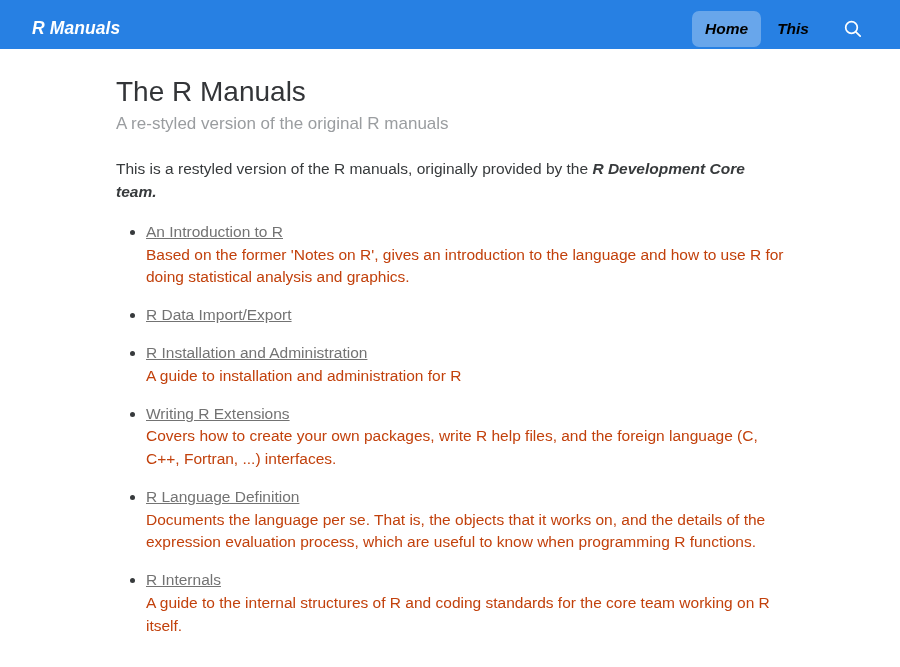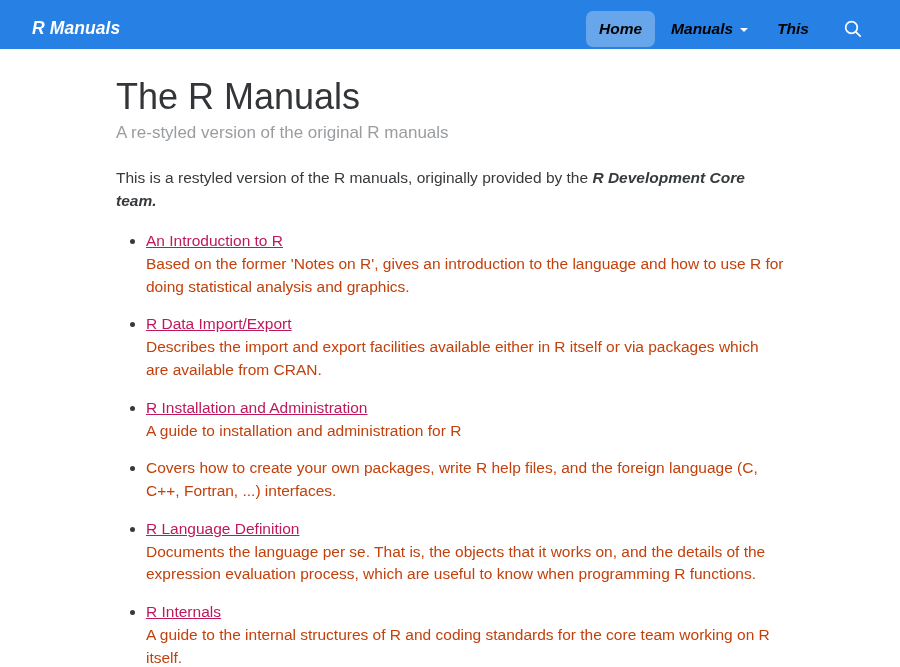--- a/index.html
+++ b/index.html
@@ -70,21 +70,21 @@
     border: none;
   }
 
   
   .container {
     margin: 0 116px;
     width: 668px;
   }
   h1.page-title {
     margin: 27px 0 0 0;
-    font-size: 36px;
+    font-size: 28px;
     font-weight: 400;
     color: #333538;
     line-height: 1.15;
   }
   .subtitle {
     margin: 5px 0 0 0;
     font-size: 17px;
     font-weight: 400;
     color: #9a9da0;
     line-height: 1.3;
@@ -102,36 +102,35 @@
     padding: 0 0 0 30px;
     list-style: disc;
   }
   ul.manual-list li {
     margin: 0 0 15px 0;
     font-size: 15.5px;
     line-height: 1.47;
     color: #373a3c;
   }
   a.manual-link {
-    color: #be185d;
+    color: #737373;
     text-decoration: underline;
     cursor: pointer;
   }
   .manual-desc {
     color: #c2410c;
   }
 </style>
 </head>
 <body>
 
 <header class="navbar">
   <a class="brand">R Manuals</a>
   <nav class="nav-links">
     <a class="nav-item active">Home</a>
-    <a class="nav-item"><span>Manuals</span><span class="caret"></span></a>
     <a class="nav-item">This</a>
     <button class="search-btn">
       <svg width="22" height="22" viewBox="0 0 22 22" fill="none">
         <circle cx="9.5" cy="9.5" r="5.8" stroke="#ffffff" stroke-width="1.7"></circle>
         <line x1="13.8" y1="13.8" x2="18.2" y2="18.2" stroke="#ffffff" stroke-width="1.7" stroke-linecap="round"></line>
       </svg>
     </button>
   </nav>
 </header>
 
@@ -140,27 +139,27 @@
   <p class="subtitle">A re-styled version of the original R manuals</p>
   <p class="intro"><span>This is a restyled version of the R manuals, originally provided by the </span><em>R Development Core team.</em></p>
 
   <ul class="manual-list">
     <li>
       <a class="manual-link">An Introduction to R</a>
       <div class="manual-desc">Based on the former 'Notes on R', gives an introduction to the language and how to use R for doing statistical analysis and graphics.</div>
     </li>
     <li>
       <a class="manual-link">R Data Import/Export</a>
-      <div class="manual-desc">Describes the import and export facilities available either in R itself or via packages which are available from CRAN.</div>
     </li>
     <li>
       <a class="manual-link">R Installation and Administration</a>
       <div class="manual-desc">A guide to installation and administration for R</div>
     </li>
     <li>
+      <a class="manual-link">Writing R Extensions</a>
       <div class="manual-desc">Covers how to create your own packages, write R help files, and the foreign language (C, C++, Fortran, ...) interfaces.</div>
     </li>
     <li>
       <a class="manual-link">R Language Definition</a>
       <div class="manual-desc">Documents the language per se. That is, the objects that it works on, and the details of the expression evaluation process, which are useful to know when programming R functions.</div>
     </li>
     <li>
       <a class="manual-link">R Internals</a>
       <div class="manual-desc">A guide to the internal structures of R and coding standards for the core team working on R itself.</div>
     </li>

